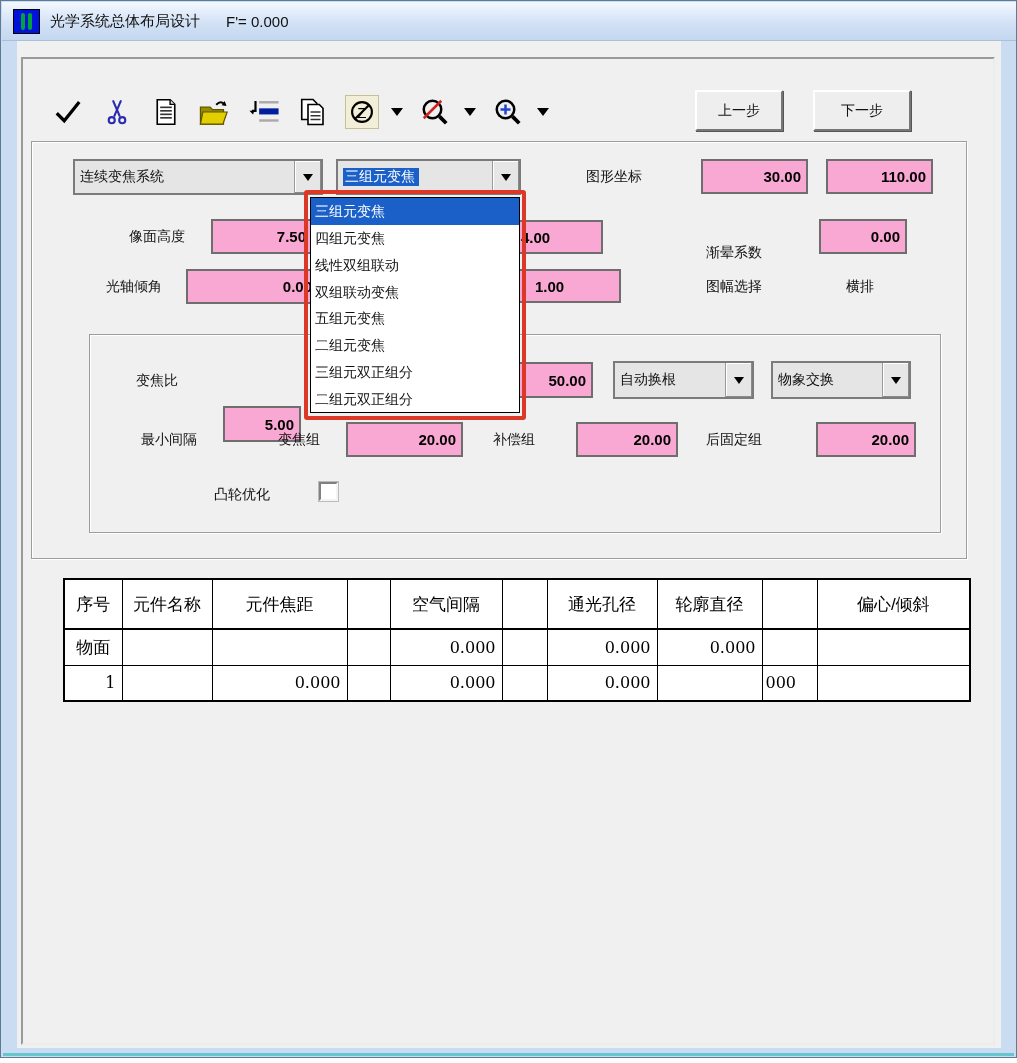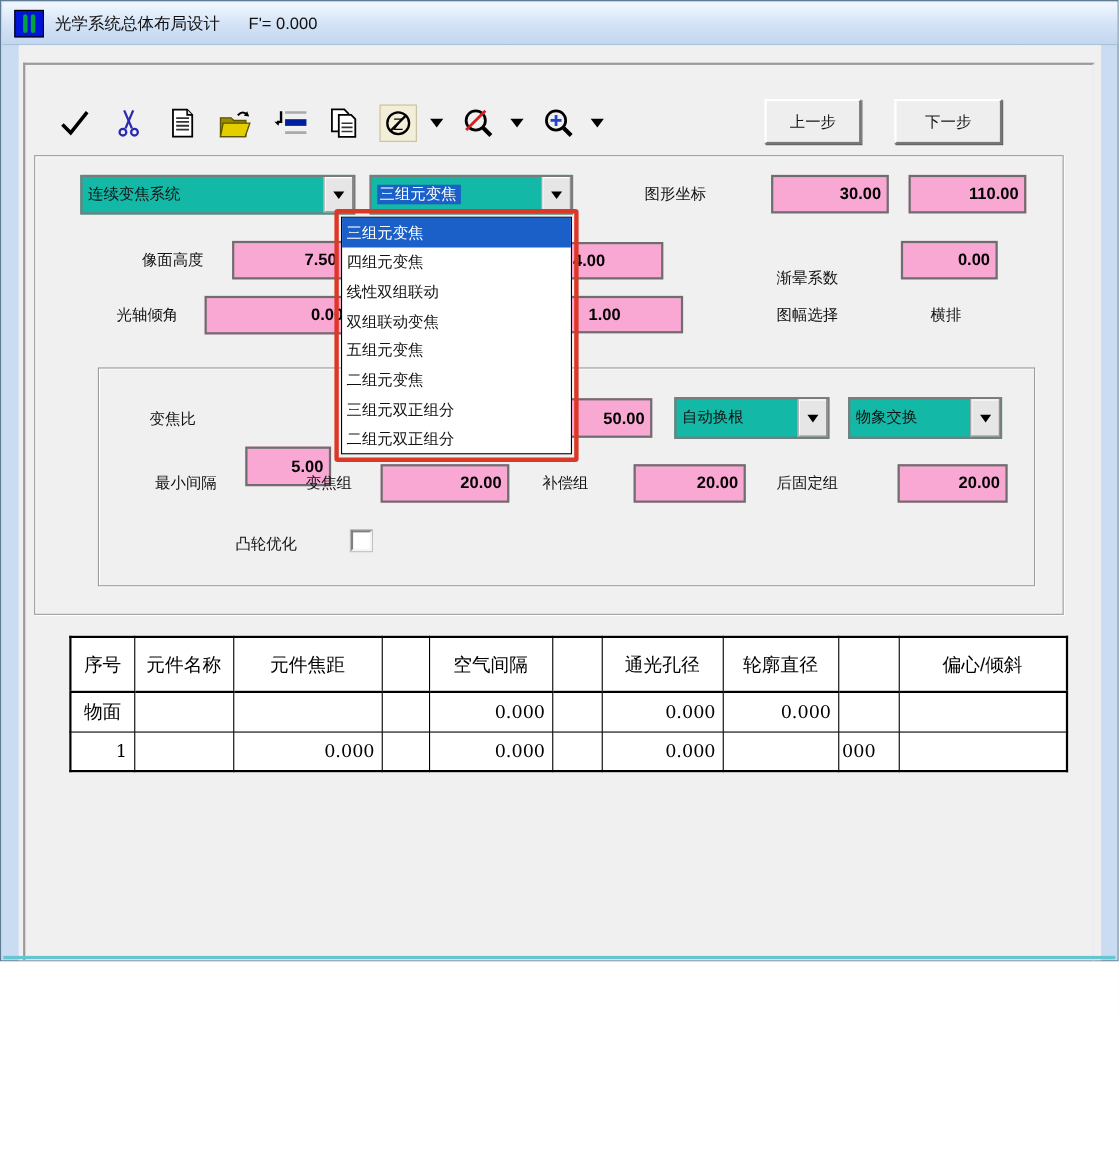--- a/index.html
+++ b/index.html
@@ -1,17 +1,17 @@
 <!DOCTYPE html>
 <html><head>
 <meta charset="utf-8">
 <style>
   html,body{margin:0;padding:0;background:#fff;}
   *{box-sizing:border-box;font-family:"Liberation Sans",sans-serif;}
-  .win{position:relative;width:1017px;height:874px;background:#c9dcf2;border:1px solid #5f7b92;overflow:hidden;}
+  .win{position:relative;width:1017px;height:1058px;background:#c9dcf2;border:1px solid #5f7b92;overflow:hidden;}
   .win::after{content:'';position:absolute;left:2px;right:2px;bottom:1px;height:3px;background:#66c5cf;}
   .titlebar{position:absolute;left:1px;top:1px;width:1014px;height:39px;
     background:linear-gradient(#f2f8ff,#d3e2f6 55%,#c3d7ef);display:flex;align-items:center;
     border-bottom:1px solid #aabfd8;}
   .appicon{width:27px;height:25px;margin-left:11px;background:#0013d8;border:1px solid #000;
     display:flex;align-items:center;justify-content:center;gap:3px;}
   .appicon i{display:block;width:4px;height:17px;background:#00a33c;border-radius:2px;}
   .title-text{margin-left:10px;font-size:15px;color:#111;}
   .f-readout{margin-left:26px;font-size:15px;color:#111;}
   .client{position:absolute;left:16px;top:40px;width:984px;height:1007px;background:#f0f0f0;}
@@ -21,21 +21,21 @@
   .toolbar{position:absolute;left:50px;top:90px;height:42px;display:flex;align-items:center;gap:15px;}
   .ticon{display:flex;align-items:center;justify-content:center;width:34px;height:34px;cursor:pointer;}
   .ticon svg{display:block;}
   .beige{background:#f3eed7;border:1px solid #c6bf9c;}
   .tri{width:0;height:0;border-left:6px solid transparent;border-right:6px solid transparent;border-top:8px solid #000;margin-left:-3px;cursor:pointer;}
   .btn3d{position:absolute;background:#eeeeee;border:2px solid;border-color:#ffffff #777 #777 #ffffff;
     box-shadow:1px 1px 0 #555;font-size:14px;color:#111;cursor:pointer;}
   .lbl{position:absolute;font-size:14px;color:#111;white-space:nowrap;}
   .tb{position:absolute;background:#f9a8d4;border:2px solid #6e6e6e;text-align:right;
     padding:0 5px 0 2px;font-size:15px;color:#000;outline:none;font-weight:bold;}
-  .combo{position:absolute;background:#14b8a6;border:2px solid #7b7b7b;display:flex;align-items:center;cursor:pointer;gap:37px;}
+  .combo{position:absolute;background:#e5e5e5;border:2px solid #7b7b7b;display:flex;align-items:center;cursor:pointer;gap:37px;}
   .combo-val{flex:1;padding-left:5px;font-size:14px;color:#111;white-space:nowrap;overflow:hidden;}
   .combo-btn{width:27px;align-self:stretch;background:#e6e6e6;display:flex;align-items:center;justify-content:center;
     border-left:1px solid #9a9a9a;box-shadow:inset -1px -1px 0 #8a8a8a,inset 1px 1px 0 #fff;cursor:pointer;}
   .combo-btn .tri{border-top-width:7px;border-left-width:5px;border-right-width:5px;margin:0;}
   .hl{background:#1a60c8;color:#fff;padding:1px 4px 2px 2px;}
   .ddlist{position:absolute;left:309px;top:196px;width:210px;height:216px;background:#fff;
     border:1px solid #000;z-index:15;display:flex;flex-direction:column;}
   .dd-item{flex:1;font-size:14px;color:#111;padding:2px 2px 0 4px;white-space:nowrap;cursor:pointer;display:flex;align-items:center;}
   .dd-item.selected{background:#1a60c8;color:#fff;}
   .ann{position:absolute;left:303px;top:189px;width:222px;height:230px;border:4px solid #dc3828;

